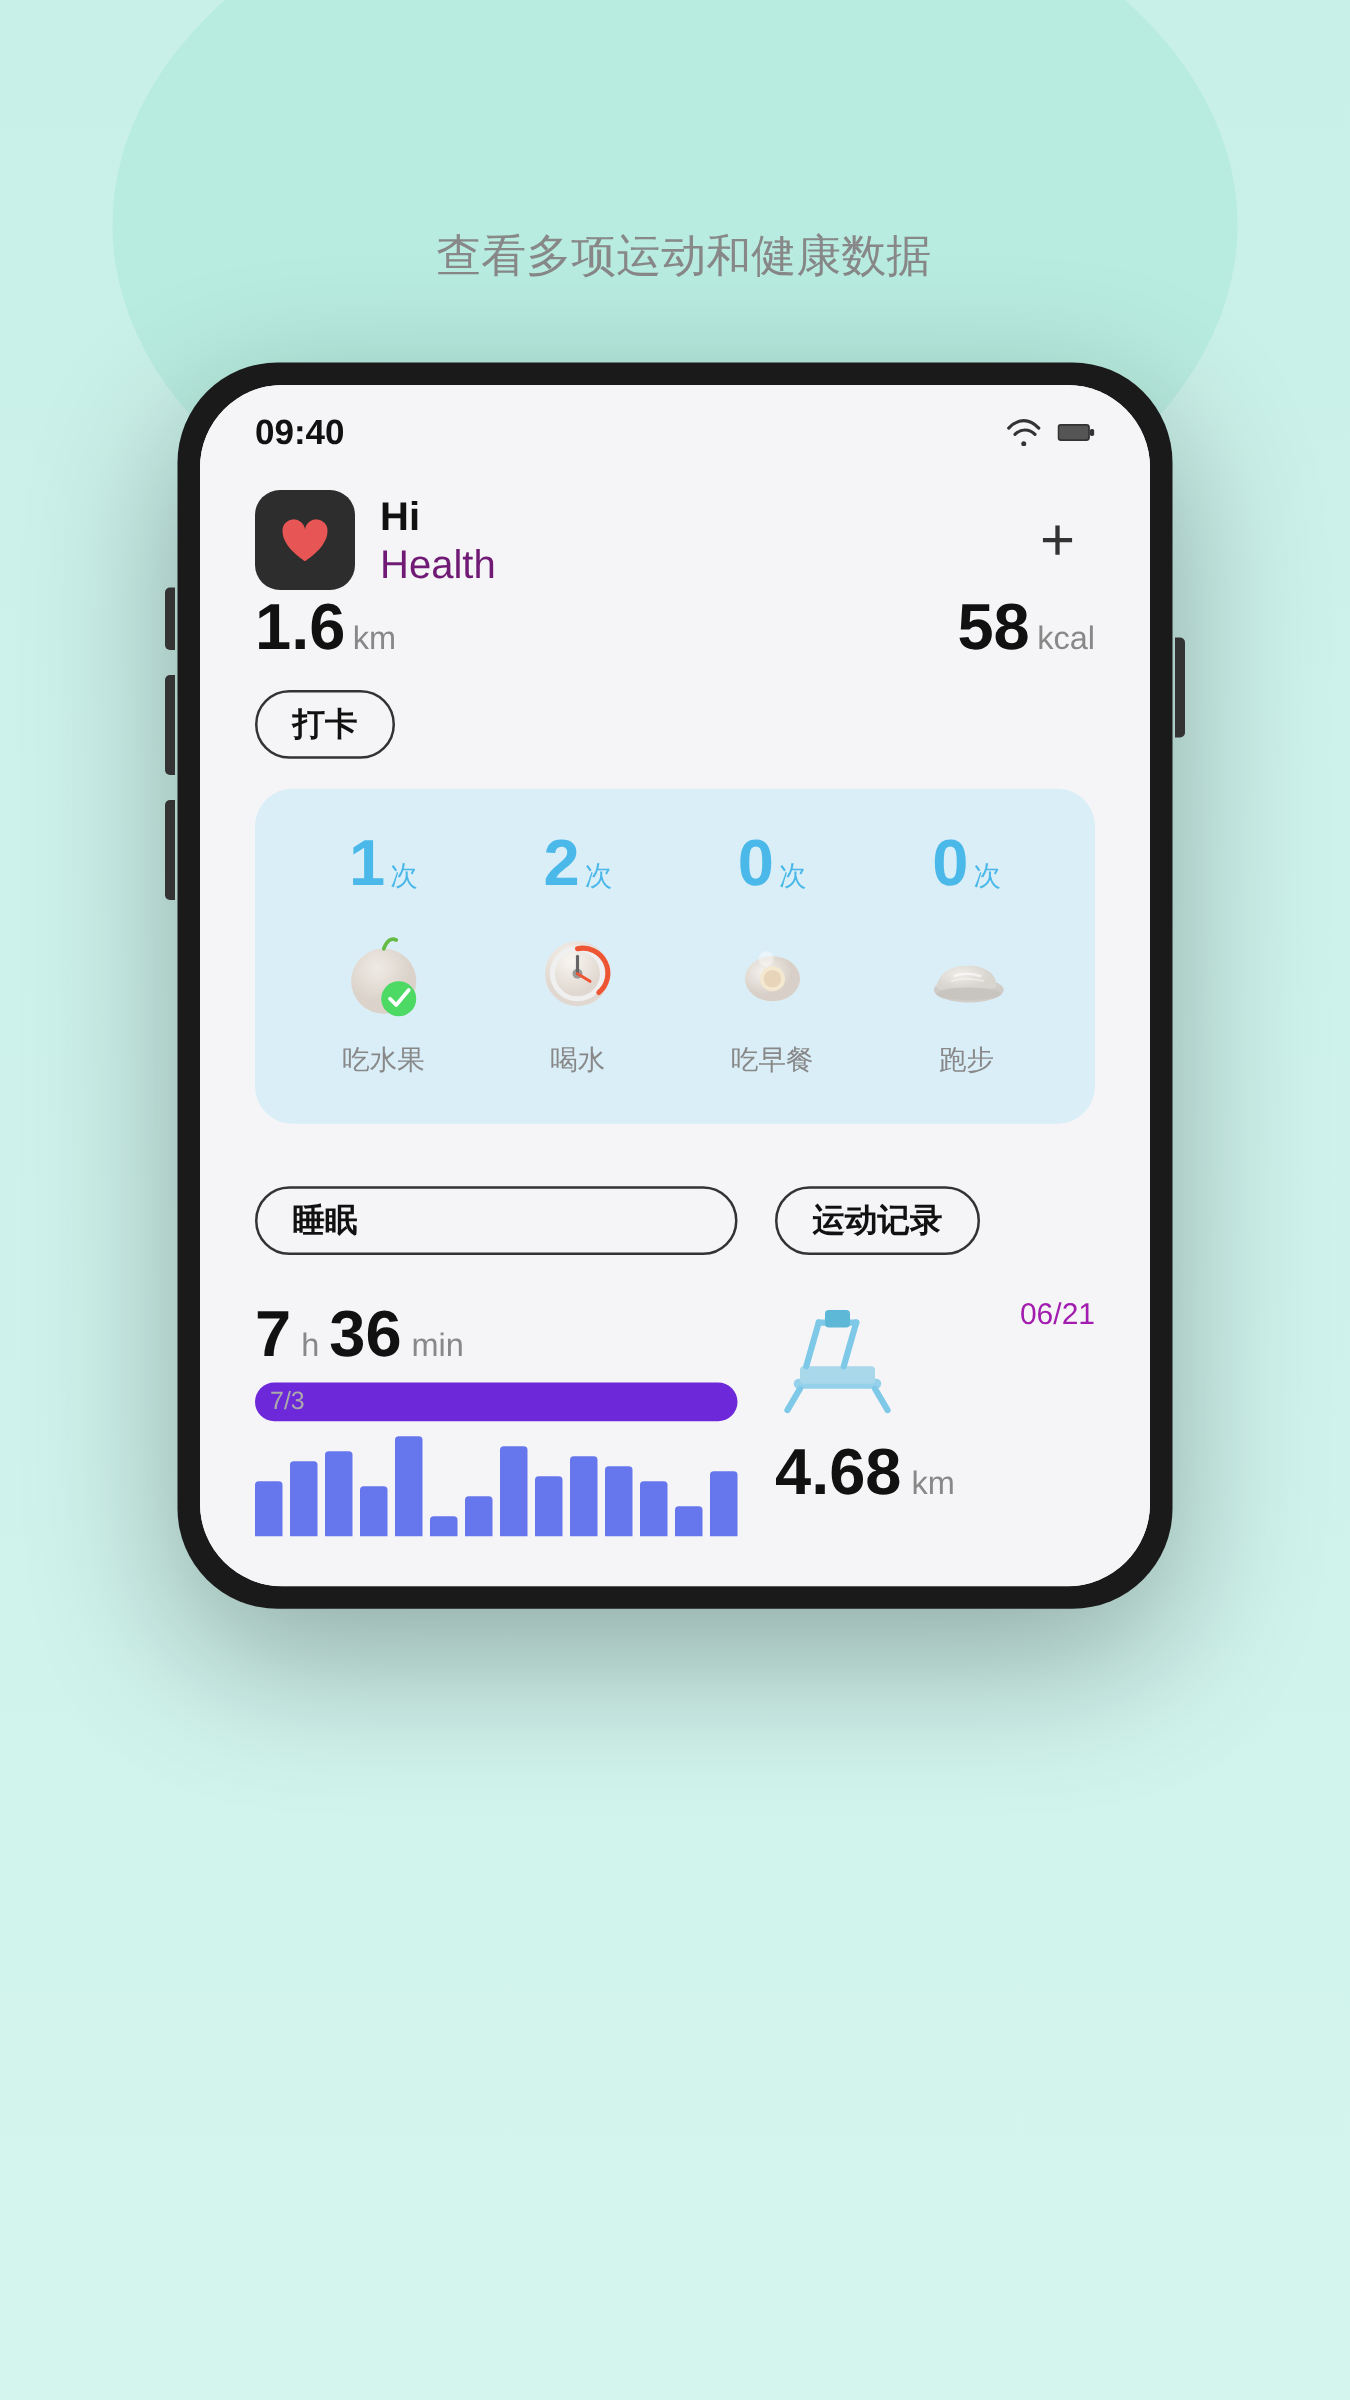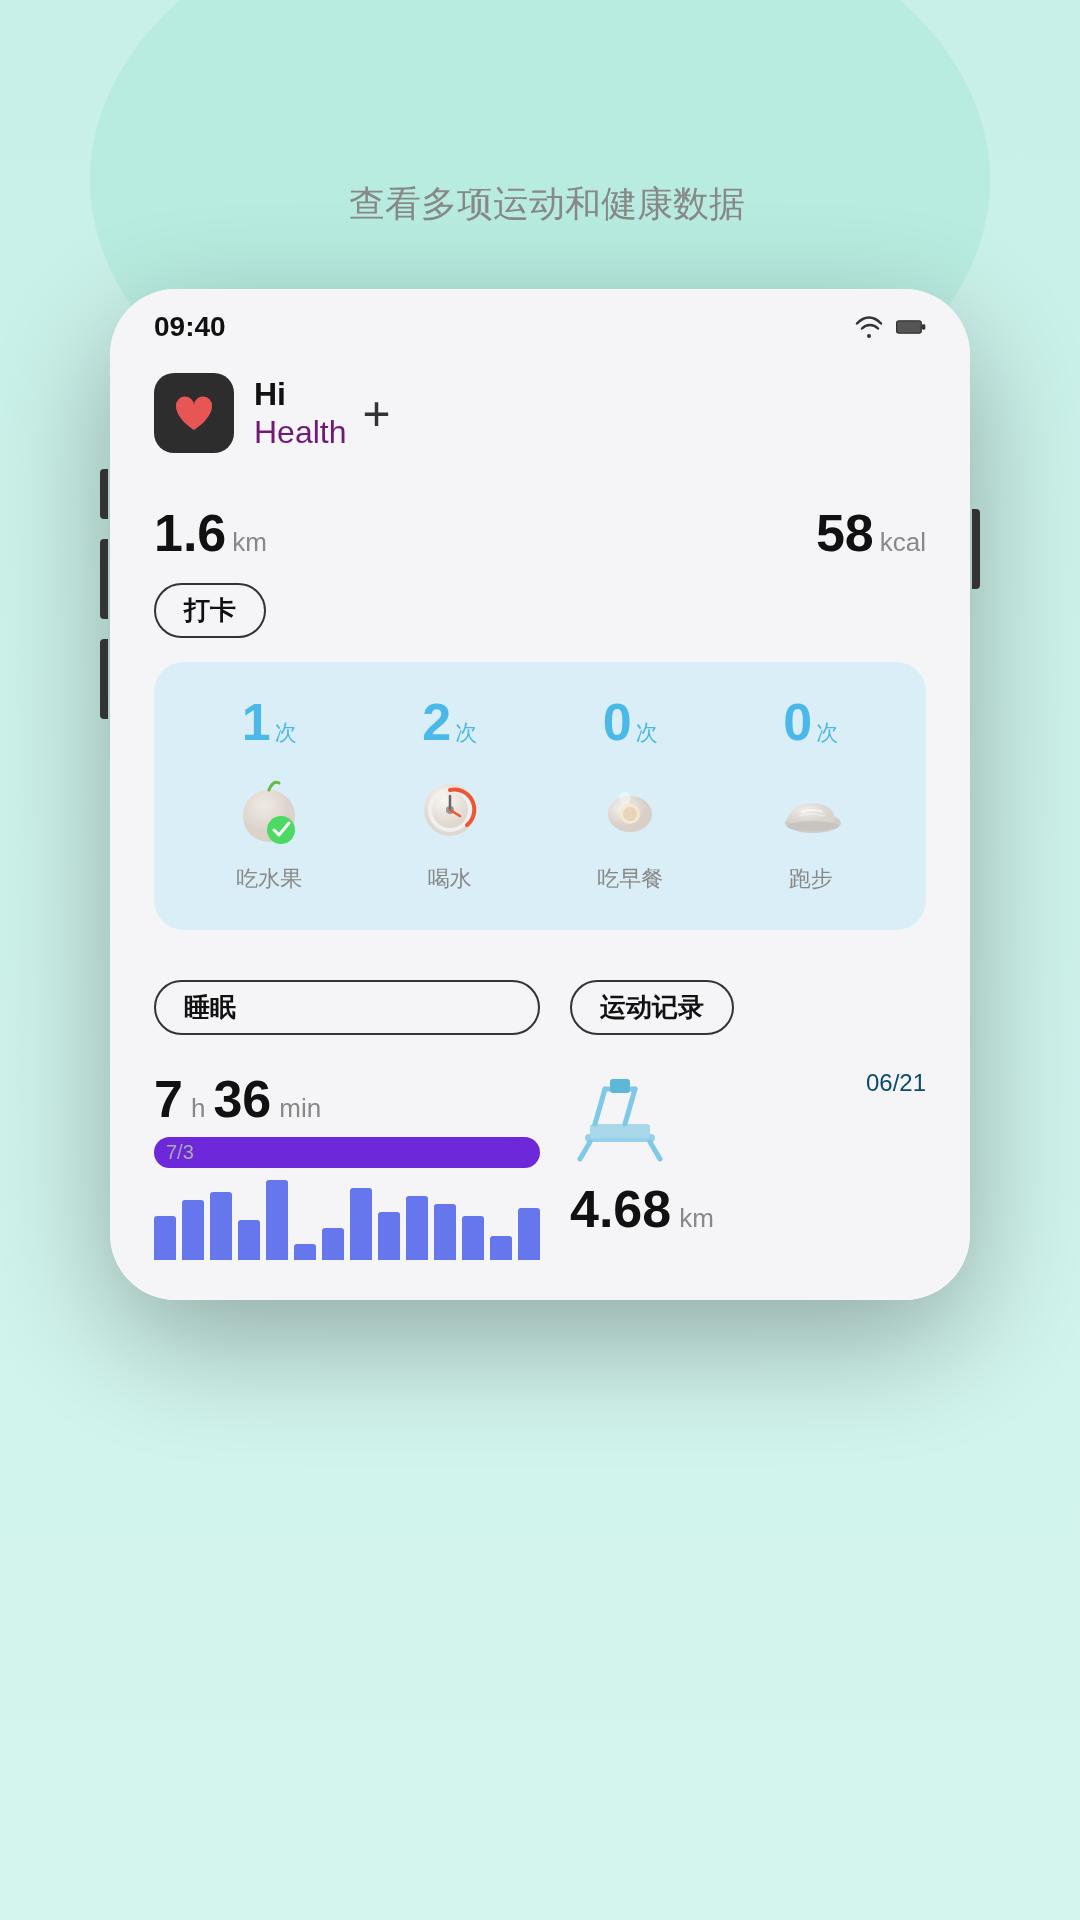--- a/index.html
+++ b/index.html
@@ -66,23 +66,24 @@
     
     .phone-wrapper {
       position: relative;
       z-index: 1;
       display: flex;
       justify-content: center;
       padding: 0 60px;
     }
 
     .phone-frame {
-      width: 860px;
+      width: 796px;
       background: #1a1a1a;
       border-radius: 80px;
+      padding: 18px;
       box-shadow: 0 40px 120px rgba(0,0,0,0.3);
       position: relative;
     }
 
     .phone-screen {
       background: #f5f5f7;
       border-radius: 66px;
       overflow: hidden;
       position: relative;
     }
@@ -115,22 +116,22 @@
 
     
     .app-content {
       background: #f5f5f7;
       padding: 20px 44px 40px;
     }
 
     
     .app-header {
       display: flex;
-      align-items: center;
-      margin-bottom: 50px;
+      justify-content: space-between;
+      align-items: center;
     }
 
     .app-logo-area {
       display: flex;
       align-items: center;
       gap: 20px;
     }
 
     .app-icon {
       width: 80px;
@@ -353,21 +354,21 @@
     .sleep-bar {
       width: 22px;
       background: #6677ee;
       border-radius: 3px 3px 0 0;
       flex-shrink: 0;
     }
 
     
     .exercise-date {
       font-size: 24px;
-      color: #0c4a6e;
+      color: #a21caf;
       text-align: left;
       margin-bottom: 10px;
     }
 
     .exercise-distance {
       font-size: 52px;
       font-weight: 800;
       color: #111;
     }
 

